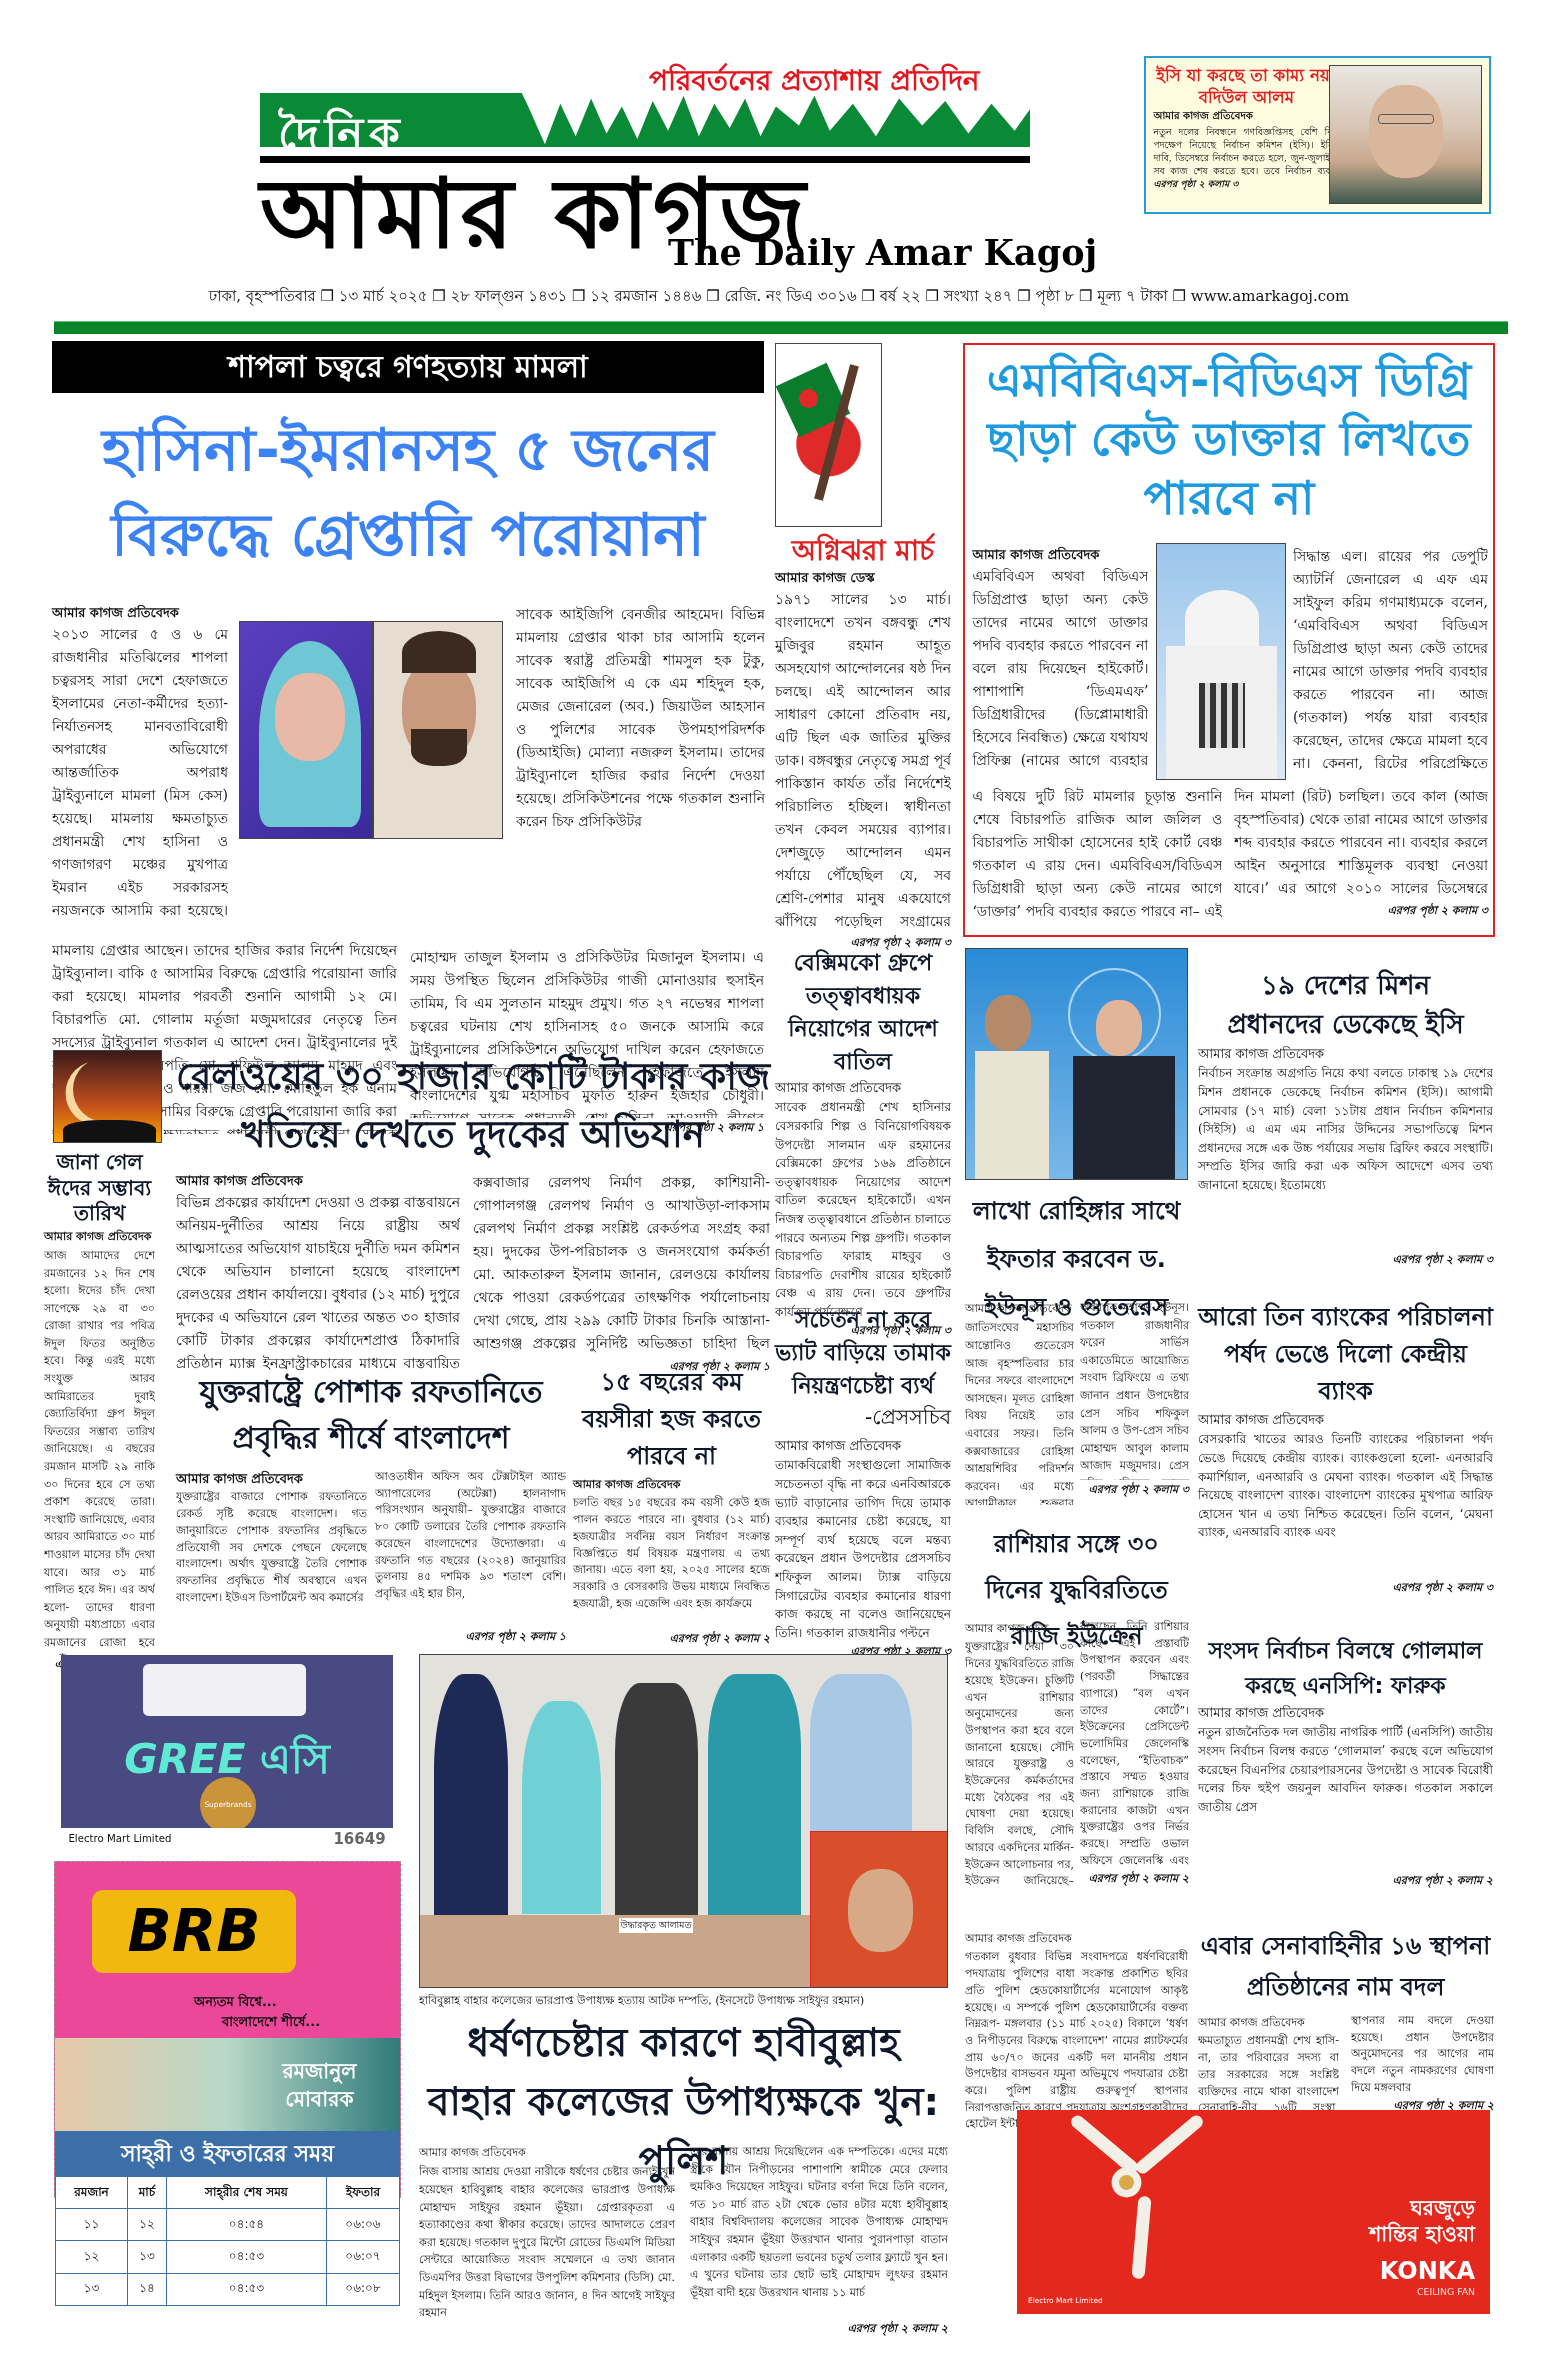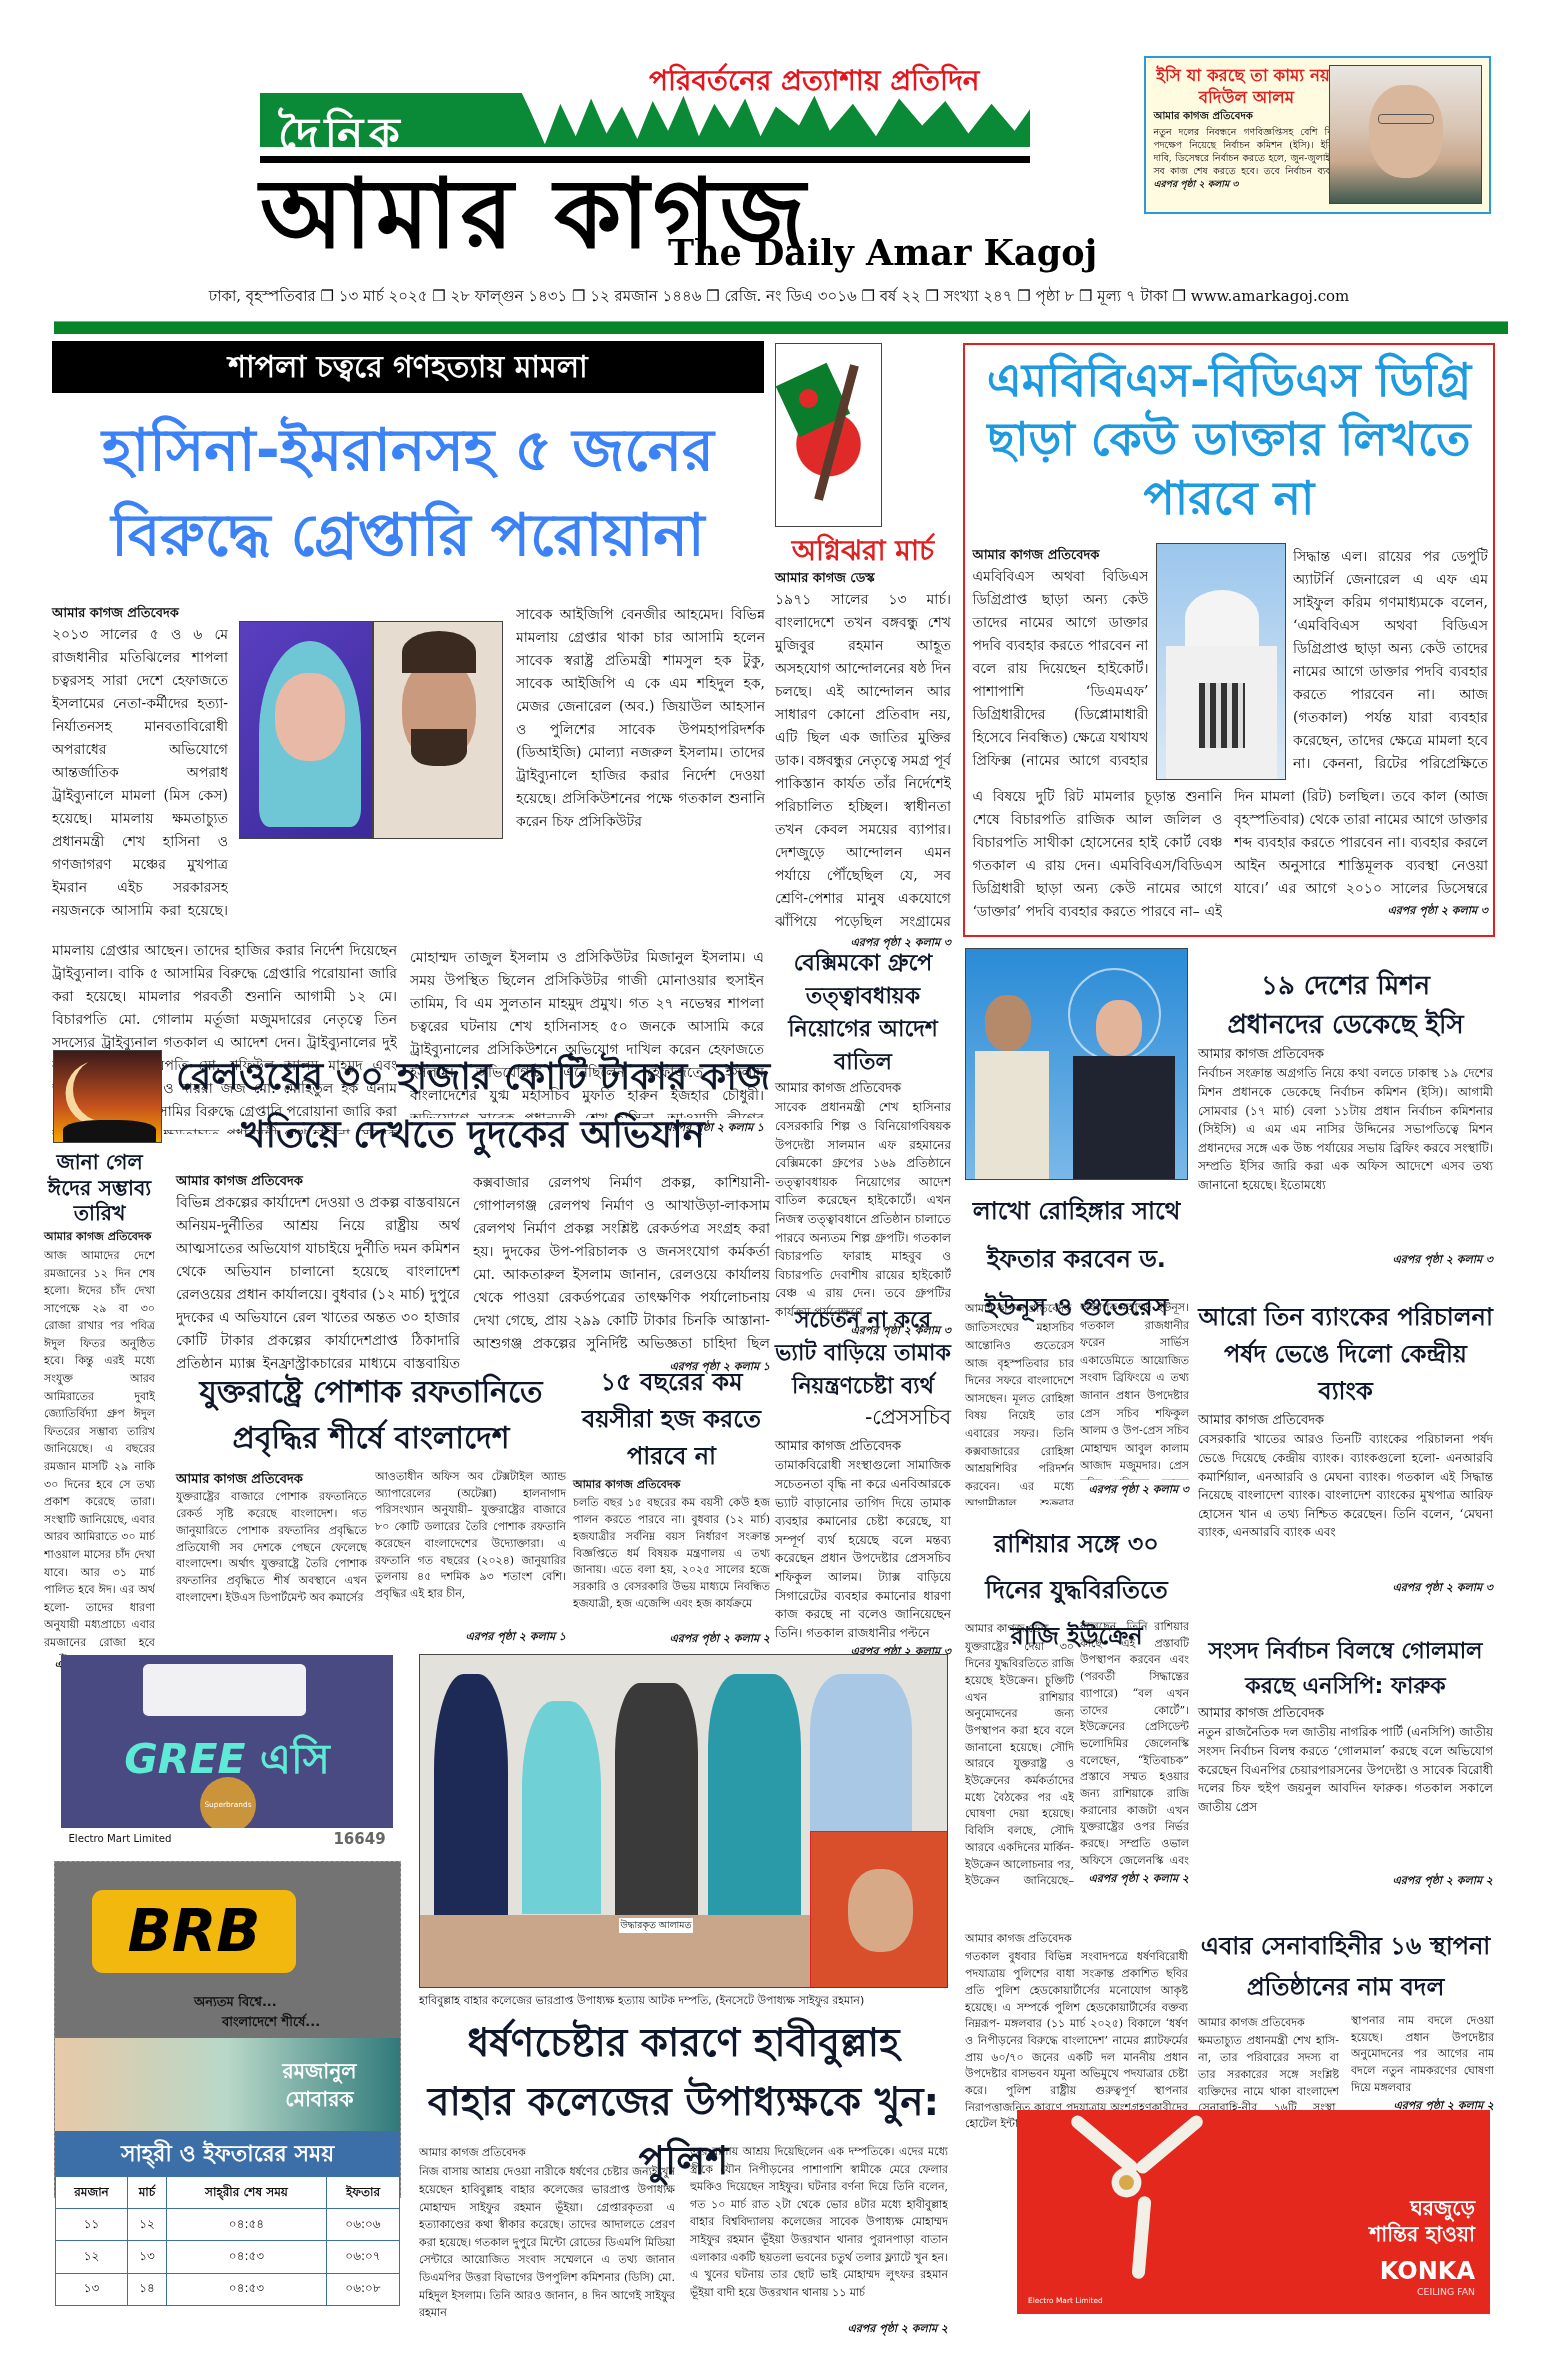--- a/index.html
+++ b/index.html
@@ -23,21 +23,21 @@
 #ear{left:1144px;top:56px;width:347px;height:158px;border:2.8px solid #2a9ad8;background:#fffbe0}
 
 #lead-kicker{left:52px;top:341px;width:712px;height:52px;background:#000;color:#fff;font-size:30px;font-weight:bold;text-align:center;line-height:52px}
 #lead-head{left:52px;top:408px;width:712px;color:#3b82f6;font-size:58px;font-weight:bold;text-align:center;line-height:85px}
 
 #hc-box{left:963px;top:343px;width:532px;height:594px;border:2.8px solid #d22;}
 #hc-kicker{color:#d22;font-size:28px;font-weight:bold;text-align:center;margin-top:13px}
 #hc-head{color:#1e9be0;font-size:46px;font-weight:bold;text-align:center;line-height:59px;margin-top:5.6px}
 
 #gree{left:61px;top:1655px;width:332px;height:195px;background:#4a4a82}
-#brb{left:54px;top:1861px;width:347px;height:337px;border:0.9px dashed #999;background:#737373}
+#brb{left:54px;top:1861px;width:347px;height:337px;border:0.9px dashed #999;background:#ec4899}
 #konka{left:1017px;top:2110px;width:473px;height:204px;background:#e5281d}
 table.sehri{width:100%;border-collapse:collapse;font-size:12px;text-align:center;background:#fff}
 table.sehri td,table.sehri th{border:1.9px solid #3c6ea8;padding:5.6px 1.9px}
 table.sehri th{font-weight:bold;font-size:12px}
 </style>
 </head>
 <body>
 
 <div class="abs" id="mast-slogan">পরিবর্তনের প্রত্যাশায় প্রতিদিন</div>
 <div class="abs" id="mast-green"></div>

